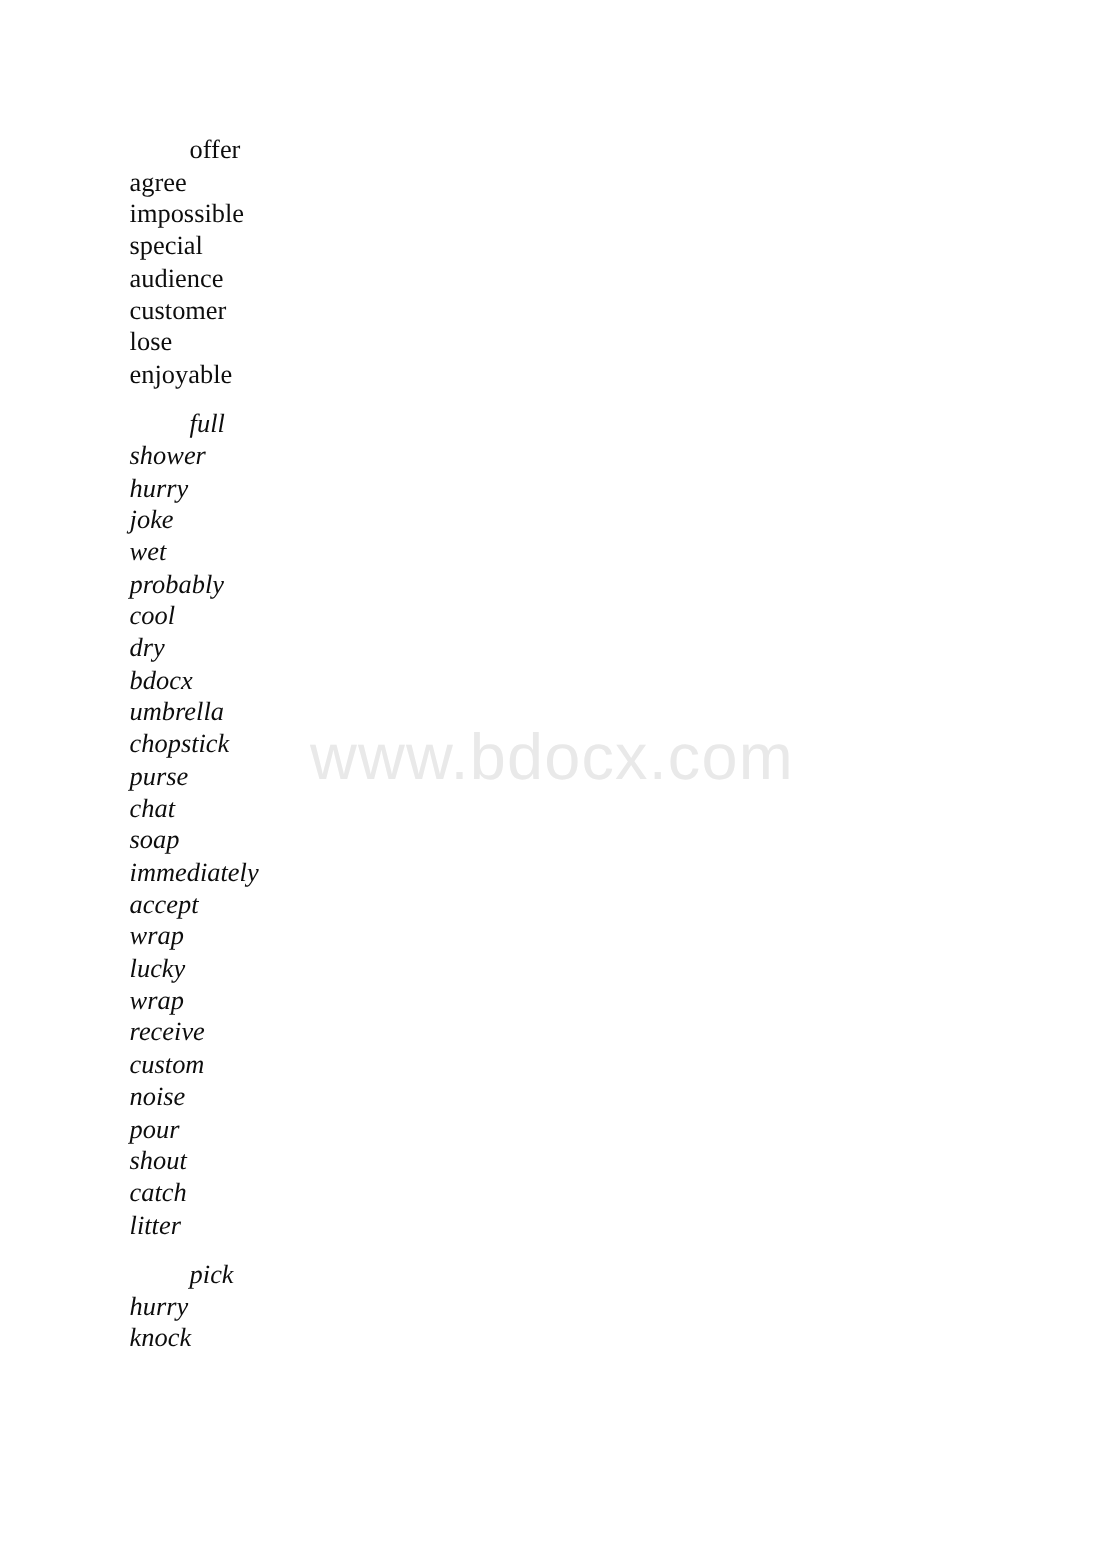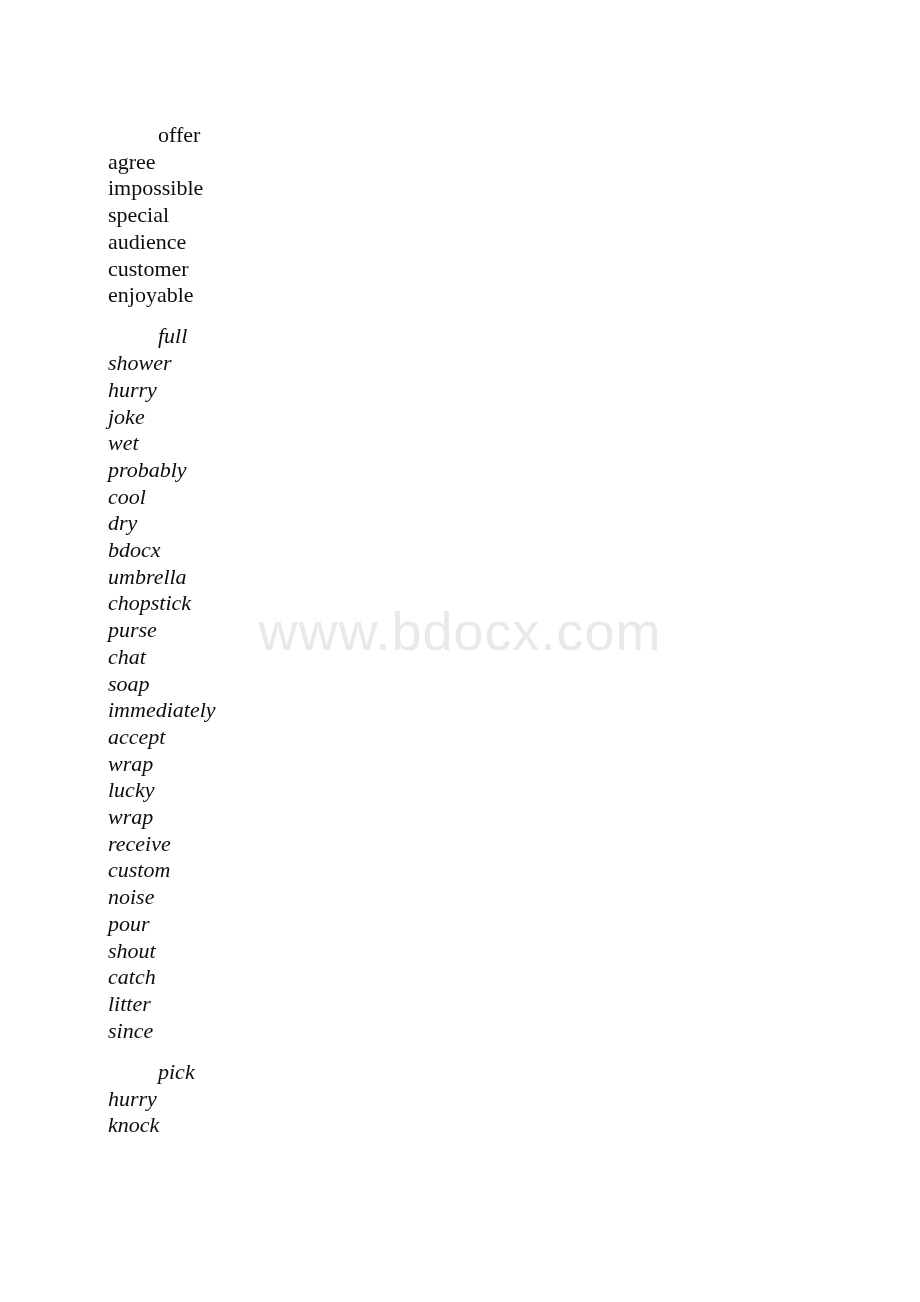--- a/index.html
+++ b/index.html
@@ -33,21 +33,21 @@
     white-space: nowrap;
     user-select: none;
     pointer-events: none;
     z-index: 0;
   }
 
   
   .content {
     position: absolute;
     left: 0;
-    top: 10px;
+    top: 0;
     width: 900px;
     z-index: 1;
     padding-top: 112px;
     box-sizing: border-box;
   }
 
   .word-group {
     margin: 0;
     padding: 0;
   }
@@ -79,20 +79,21 @@
 
   <div class="content">
 
   <div class="word-group">
         <div class="word-line group-head">offer</div>
         <div class="word-line">agree</div>
         <div class="word-line">impossible</div>
         <div class="word-line">special</div>
         <div class="word-line">audience</div>
         <div class="word-line">customer</div>
+        <div class="word-line">lose</div>
         <div class="word-line">enjoyable</div>
       </div>
       <div class="word-group">
         <div class="word-line group-head">full</div>
         <div class="word-line">shower</div>
         <div class="word-line">hurry</div>
         <div class="word-line">joke</div>
         <div class="word-line">wet</div>
         <div class="word-line">probably</div>
         <div class="word-line">cool</div>
@@ -108,21 +109,20 @@
         <div class="word-line">wrap</div>
         <div class="word-line">lucky</div>
         <div class="word-line">wrap</div>
         <div class="word-line">receive</div>
         <div class="word-line">custom</div>
         <div class="word-line">noise</div>
         <div class="word-line">pour</div>
         <div class="word-line">shout</div>
         <div class="word-line">catch</div>
         <div class="word-line">litter</div>
-        <div class="word-line">since</div>
       </div>
       <div class="word-group">
         <div class="word-line group-head">pick</div>
         <div class="word-line">hurry</div>
         <div class="word-line">knock</div>
       </div>
     </div>
 
 </div>
 

